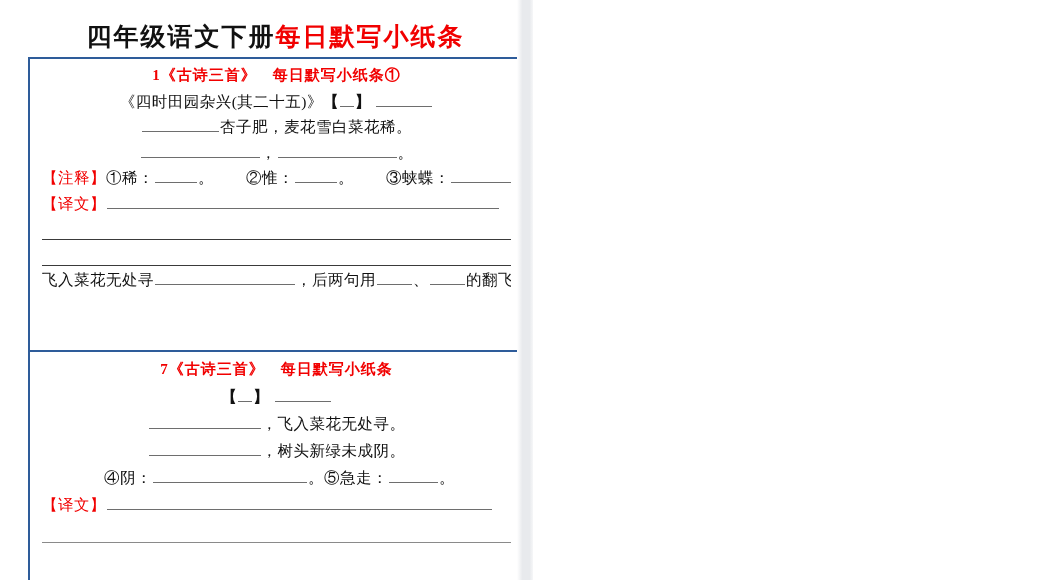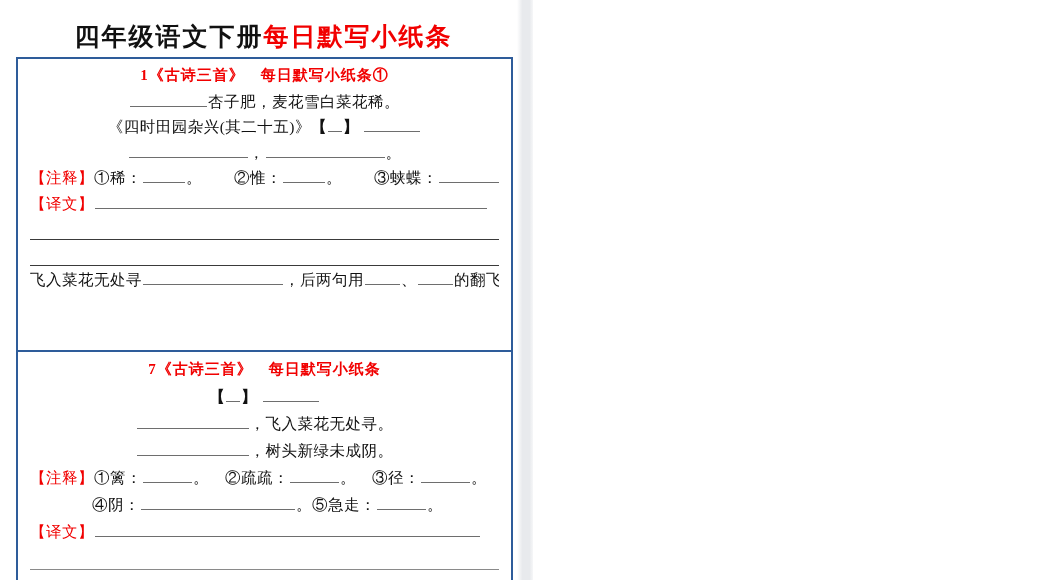--- a/index.html
+++ b/index.html
@@ -12,21 +12,21 @@
   }
   *{box-sizing:border-box;}
   html,body{margin:0;padding:0;}
   body{
     width:1053px;height:580px;overflow:hidden;position:relative;
     background:#ffffff;
     font-family:"Liberation Serif","DejaVu Serif",serif;
     color:#111;
   }
   .page{position:absolute;top:0;bottom:0;background:#fff;}
-  .page-left{left:4px;width:519px;}
+  .page-left{left:16px;width:519px;}
   .page-right{left:533px;right:0;}
   .page-gap{
     position:absolute;left:517px;top:0;width:18px;height:580px;
     background:linear-gradient(to right,#ffffff,var(--gap) 30%,var(--gap) 70%,#ffffff);
   }
   .doc-title{
     position:absolute;left:0;top:20px;width:519px;
     text-align:center;font-size:25px;font-weight:bold;letter-spacing:2px;
     white-space:nowrap;
   }
@@ -63,37 +63,36 @@
 
 <div style="position:absolute;inset:0;">
 
   <div class="page page-left">
     <div class="doc-title">
       <span>四年级语文下册</span><span class="red">每日默写小纸条</span>
     </div>
     <div class="card card-l" id="card-1">
       <div class="card-header">1《古诗三首》　每日默写小纸条①</div>
       <div class="card-body">
+          <div class="line center"><span>《四时田园杂兴(其二十五)》</span><span class="bold">【</span><span class="blank" style="width: 14px;"></span><span class="bold">】</span><span> </span><span class="blank" style="width: 56px;"></span></div>
           <div class="line center"><span class="blank" style="width: 77px;"></span><span>杏子肥，麦花雪白菜花稀。</span></div>
-          <div class="line center"><span>《四时田园杂兴(其二十五)》</span><span class="bold">【</span><span class="blank" style="width: 14px;"></span><span class="bold">】</span><span> </span><span class="blank" style="width: 56px;"></span></div>
           <div class="line center"><span class="blank" style="width: 119px;"></span><span>，</span><span class="blank" style="width: 119px;"></span><span>。</span></div>
           <div class="line"><span class="red">【注释】</span><span>①稀：</span><span class="blank" style="width: 42px;"></span><span>。　　②惟：</span><span class="blank" style="width: 42px;"></span><span>。　　③蛱蝶：</span><span class="blank" style="width: 77px;"></span></div>
           <div class="line"><span class="red">【译文】</span><span class="blank" style="width: 392px;"></span></div>
           <div class="line rule"></div>
           <div class="line rule"></div>
           <div class="line"><span>飞入菜花无处寻</span><span class="blank" style="width: 140px;"></span><span>，后两句用</span><span class="blank" style="width: 35px;"></span><span>、</span><span class="blank" style="width: 35px;"></span><span>的翻飞来</span></div>
         </div>
     </div>
     <div class="card card-l" id="card-2">
       <div class="card-header">7《古诗三首》　每日默写小纸条</div>
       <div class="card-body">
           <div class="line center"><span class="bold">【</span><span class="blank" style="width: 14px;"></span><span class="bold">】</span><span> </span><span class="blank" style="width: 56px;"></span></div>
           <div class="line center"><span class="blank" style="width: 112px;"></span><span>，飞入菜花无处寻。</span></div>
           <div class="line center"><span class="blank" style="width: 112px;"></span><span>，树头新绿未成阴。</span></div>
-          <div class="line"><span class="red">【注释】</span><span>①篱：</span><span class="blank" style="width: 49px;"></span><span>。　②疏疏：</span><span class="blank" style="width: 49px;"></span><span>。　③径：</span><span class="blank" style="width: 49px;"></span><span>。</span></div>
           <div class="line" style="padding-left: 62px;"><span>④阴：</span><span class="blank" style="width: 154px;"></span><span>。⑤急走：</span><span class="blank" style="width: 49px;"></span><span>。</span></div>
           <div class="line"><span class="red">【译文】</span><span class="blank" style="width: 385px;"></span></div>
           <div class="line rule"></div>
         </div>
     </div>
   </div>
 
   <div class="page-gap"></div>
 
   <div class="page page-right">

